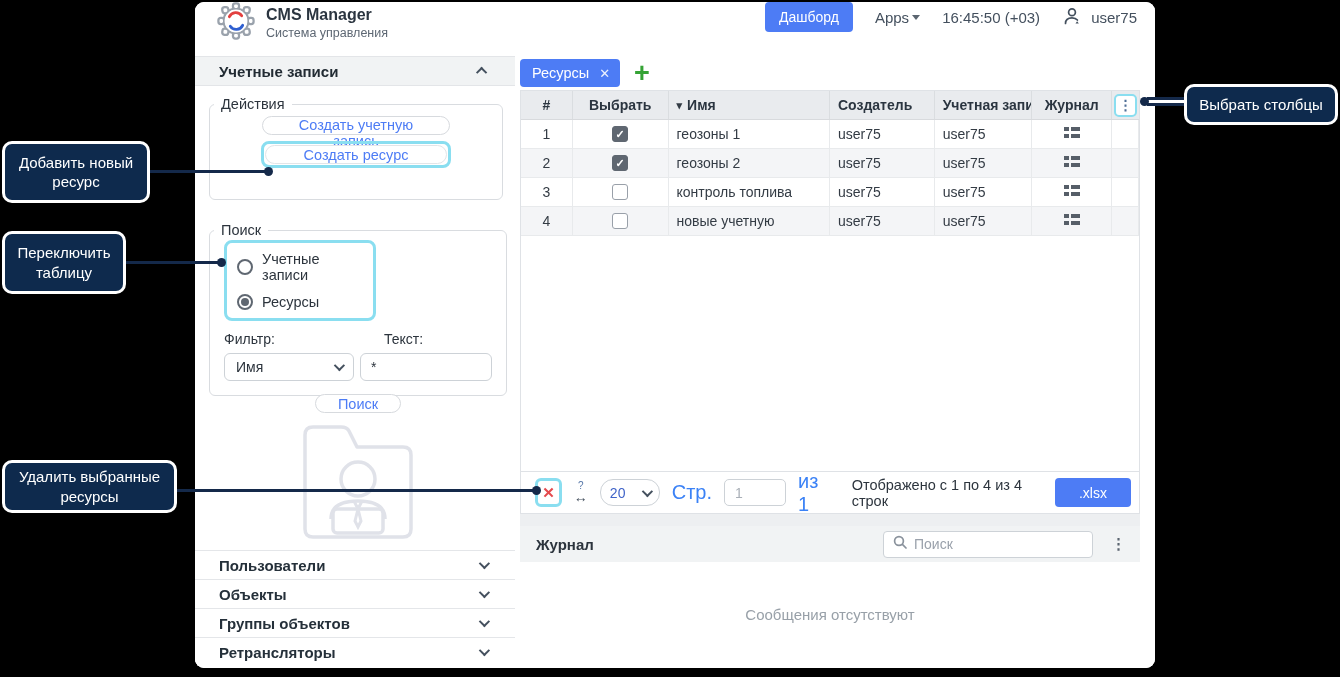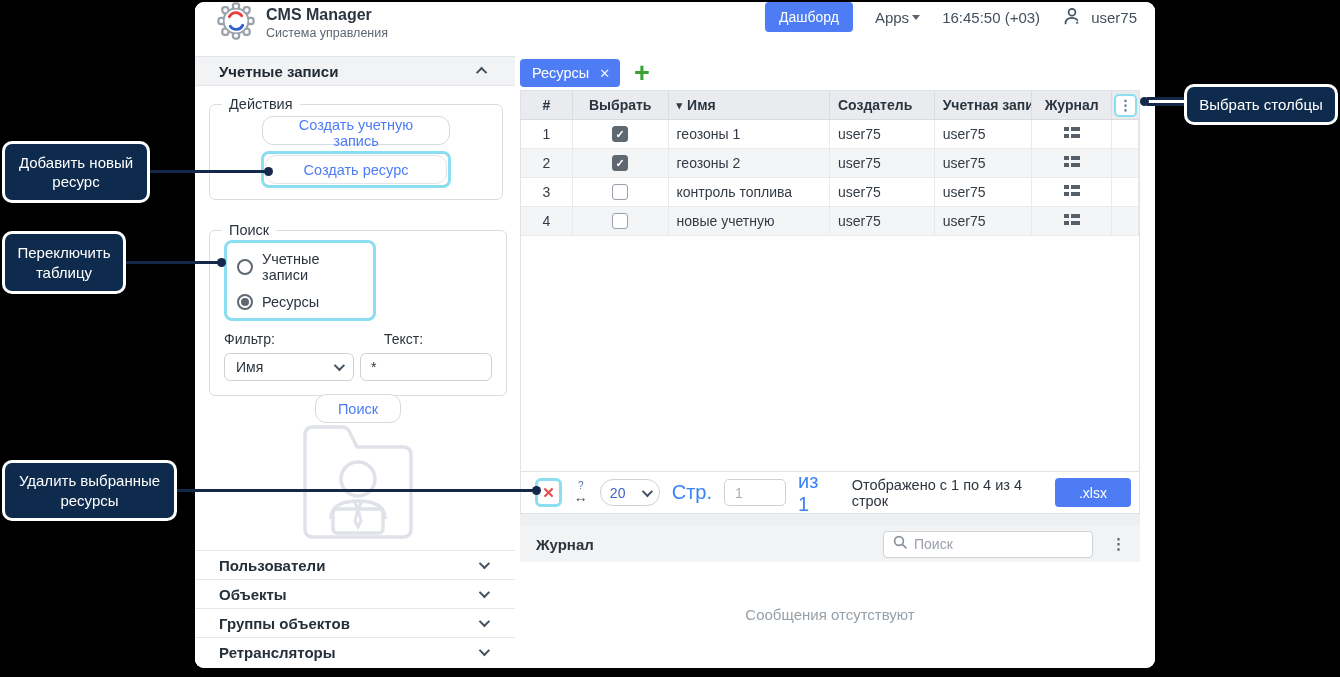--- a/index.html
+++ b/index.html
@@ -22,24 +22,24 @@
   .chev { width:8px; height:8px; border-right:2px solid #44505e; border-bottom:2px solid #44505e; display:inline-block; }
   .chev.down { transform:rotate(45deg) translateY(-2px); }
   .chev.up   { transform:rotate(-135deg) translateY(-2px); }
   .tri-down { width:0; height:0; border-left:4.5px solid transparent; border-right:4.5px solid transparent; border-top:5.5px solid #5b6570; display:inline-block; }
 
   
   .sidebar { position:absolute; left:0; top:54px; width:325px; bottom:0; background:#fff; }
   .acc-header { position:absolute; left:0; right:5px; top:0; height:30px; background:#f1f3f4; border-top:1px solid #e3e5e8; border-bottom:1px solid #e3e5e8; display:flex; align-items:center; justify-content:space-between; padding:0 28px 0 24px; font-size:15px; font-weight:600; color:#222b33; cursor:pointer; }
 
   fieldset.fs { position:absolute; left:14px; right:17px; border:1px solid #d9dce0; border-radius:6px; }
-  fieldset.fs legend { font-size:14.5px; color:#2c343d; margin-left:12px; padding:0 7px; }
+  fieldset.fs legend { font-size:14.5px; color:#2c343d; margin-left:4px; padding:0 7px; }
   .fs-actions { top:40px; height:104px; }
   .fs-actions .inner { display:flex; flex-direction:column; align-items:center; gap:6px; padding-top:4px; }
-  .btn-light { background:#fff; border:1px solid #d7dade; border-radius:11px; color:#4d7cf5; font-size:14.5px; height:29px; padding:0 14px; cursor:pointer; width:188px; font-family:inherit; }
+  .btn-light { background:#fff; border:1px solid #d7dade; border-radius:11px; color:#4d7cf5; font-size:14.5px; height:19px; padding:0 14px; cursor:pointer; width:188px; font-family:inherit; }
   .cyan-wrap { border:3px solid #8adef0; border-radius:8px; padding:1px; }
   .cyan-wrap .btn-light { border-color:#e2e5e8; width:182px; }
 
   .fs-search { top:166px; height:174px; }
   .fs-search .inner { padding:2px 14px 0 14px; }
   .radio-box { border:3px solid #8adef0; border-radius:8px; width:152px; padding:8px 10px; display:flex; flex-direction:column; gap:11px; }
   .radio-row { display:flex; align-items:center; gap:9px; font-size:14.5px; color:#2c343d; cursor:pointer; }
   .radio { width:16px; height:16px; border:2px solid #5f6771; border-radius:50%; display:inline-flex; align-items:center; justify-content:center; background:#fff; flex:0 0 16px; }
   .radio.on::after { content:""; width:8px; height:8px; border-radius:50%; background:#5f6771; }
   .filter-labels { display:flex; margin-top:10px; font-size:14px; color:#2c343d; }
@@ -381,14 +381,14 @@
 <div class="dot" style="left:217px; top:258px;"></div>
 
 <div class="conn" style="left:174px; top:489px; width:363px;"></div>
 <div class="dot" style="left:532px; top:486px;"></div>
 
 <div class="conn double" style="left:1147px; top:97px; width:40px;"></div>
 <div class="dot" style="left:1140px; top:97px;"></div>
 
 <div class="callout" style="left:2px; top:141px; width:148px; height:62px;">Добавить новый ресурс</div>
 <div class="callout" style="left:2px; top:231px; width:124px; height:63px;">Переключить таблицу</div>
-<div class="callout" style="left:2px; top:460px; width:175px; height:61px;">Удалить выбранные ресурсы</div>
+<div class="callout" style="left:2px; top:460px; width:175px; height:53px;">Удалить выбранные ресурсы</div>
 <div class="callout" style="left:1184px; top:84px; width:154px; height:41px;">Выбрать столбцы</div>
 
 </body></html>

